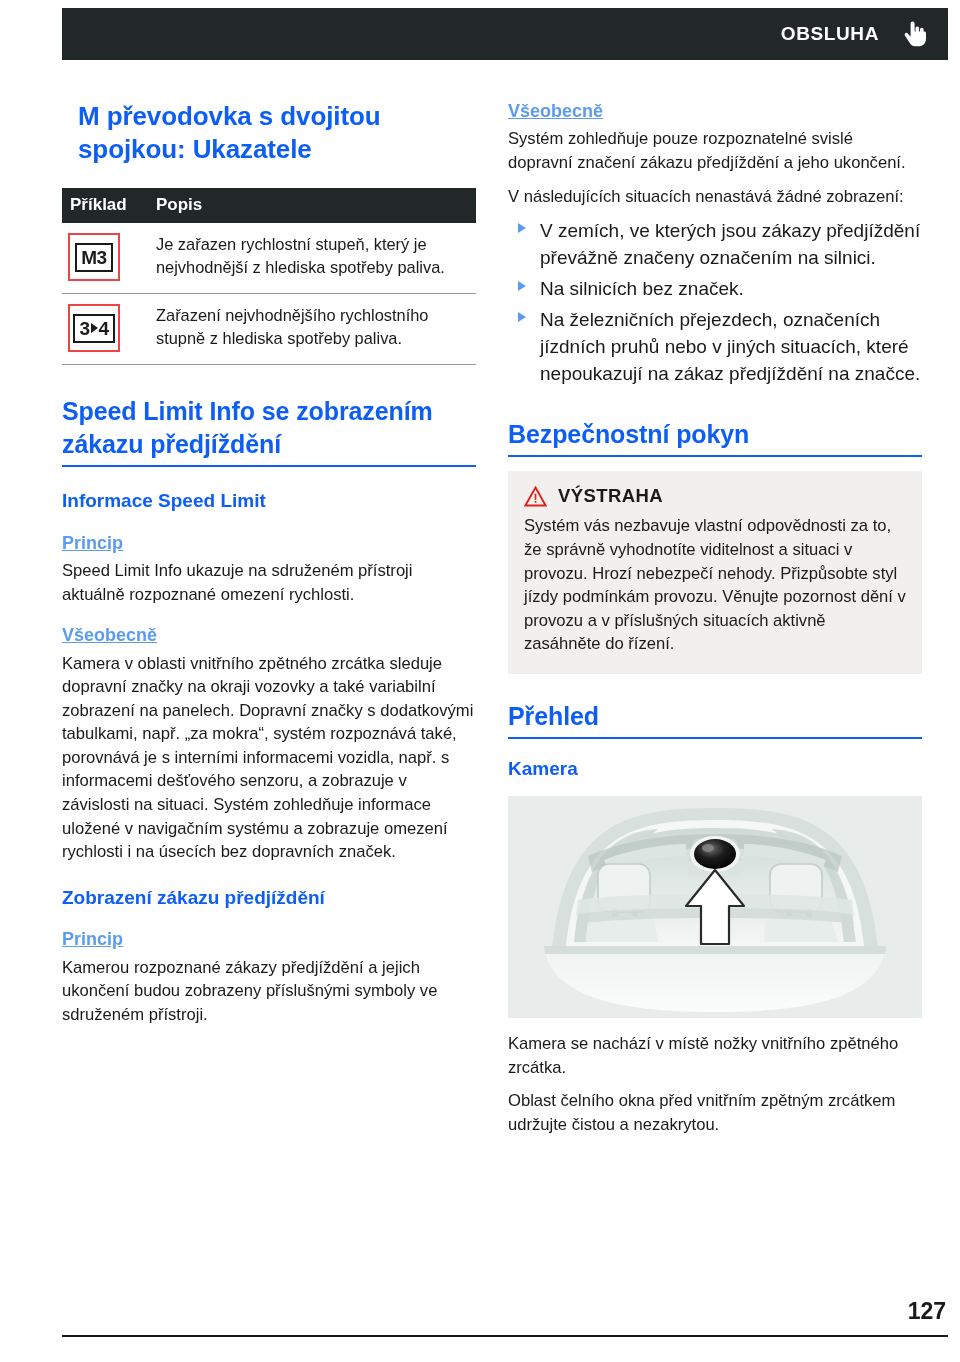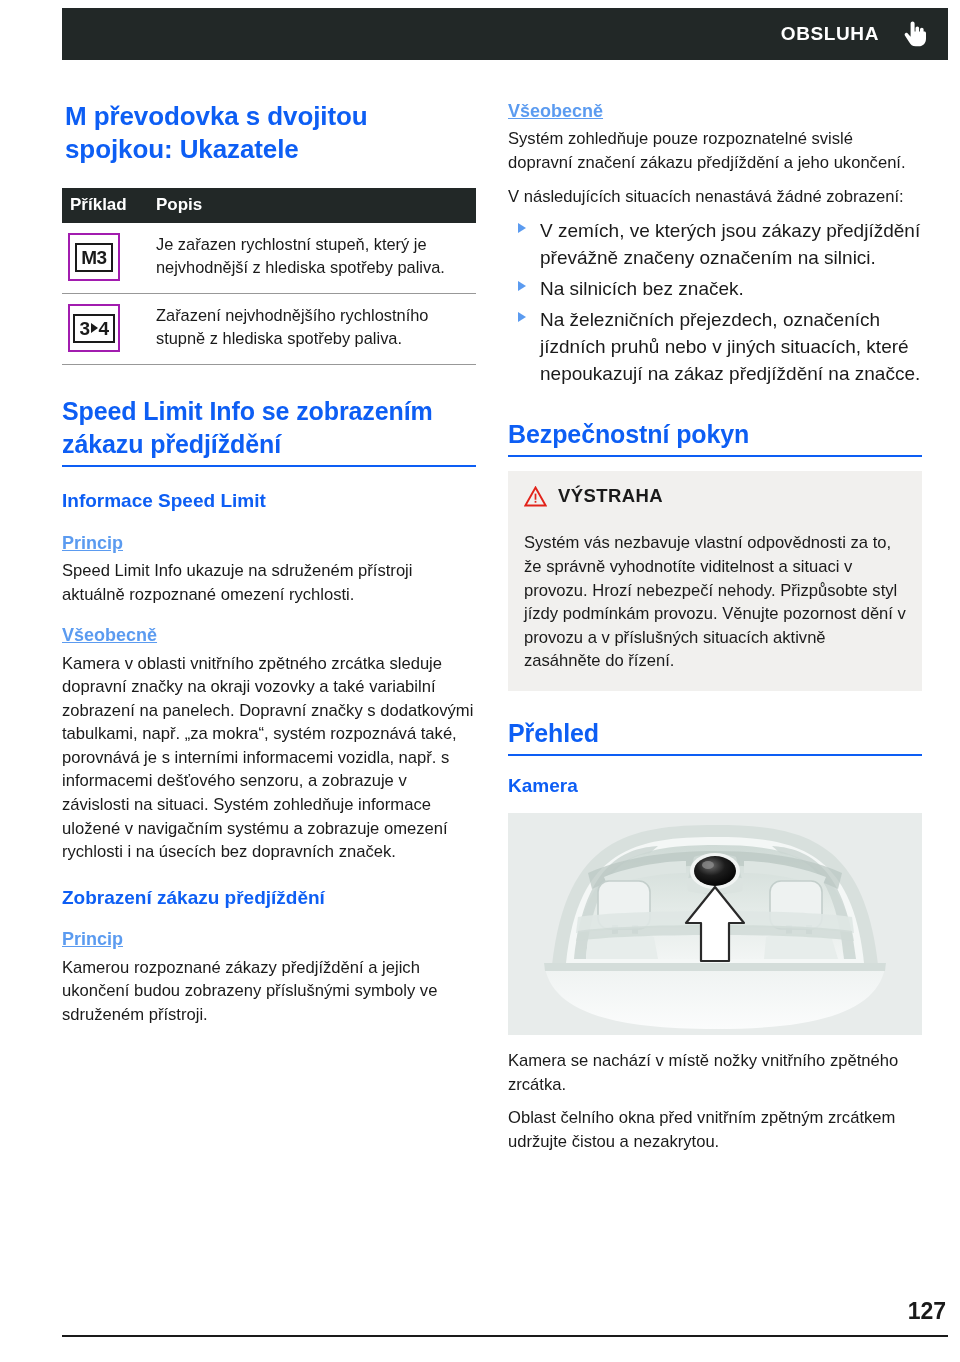--- a/index.html
+++ b/index.html
@@ -69,21 +69,21 @@
   .col-left  { left: 62px; }
   .col-right { left: 508px; }
 
   
   h1.title {
     color: #0d5ef4;
     font-size: 26px;
     font-weight: bold;
     line-height: 1.27;
     letter-spacing: -0.1px;
-    margin: 0 0 22px 3px;
+    margin: 0 0 22px 16px;
   }
   h2.section {
     color: #0d5ef4;
     font-size: 25px;
     font-weight: bold;
     line-height: 1.3;
     letter-spacing: -0.1px;
     margin: 0;
     padding-bottom: 5px;
     border-bottom: 2px solid #0d5ef4;
@@ -139,21 +139,21 @@
     padding: 10px 0 12px 8px;
     font-size: 16.4px;
     line-height: 1.4;
     border-bottom: 1px solid #989898;
   }
   table.examples tbody td.c1 { width: 86px; padding-left: 6px; }
 
   .gear-badge {
     width: 52px;
     height: 48px;
-    border: 2px solid #a21caf;
+    border: 2px solid #ef4444;
     background: #fff;
     display: flex;
     align-items: center;
     justify-content: center;
   }
   .gear-inner {
     border: 2px solid #1a1a1a;
     font-size: 19px;
     font-weight: bold;
     line-height: 1;
@@ -192,21 +192,21 @@
 
   
   .warnbox {
     background: #f1f0ee;
     padding: 14px 16px 18px 16px;
   }
   .warnhead {
     display: flex;
     align-items: center;
     gap: 11px;
-    margin-bottom: 24px;
+    margin-bottom: 7px;
   }
   .warnhead .label {
     font-size: 18.5px;
     font-weight: bold;
     letter-spacing: 0.4px;
     color: #1a1a1a;
   }
   .warn-tri { width: 23px; height: 21px; display:block; }
 
   

